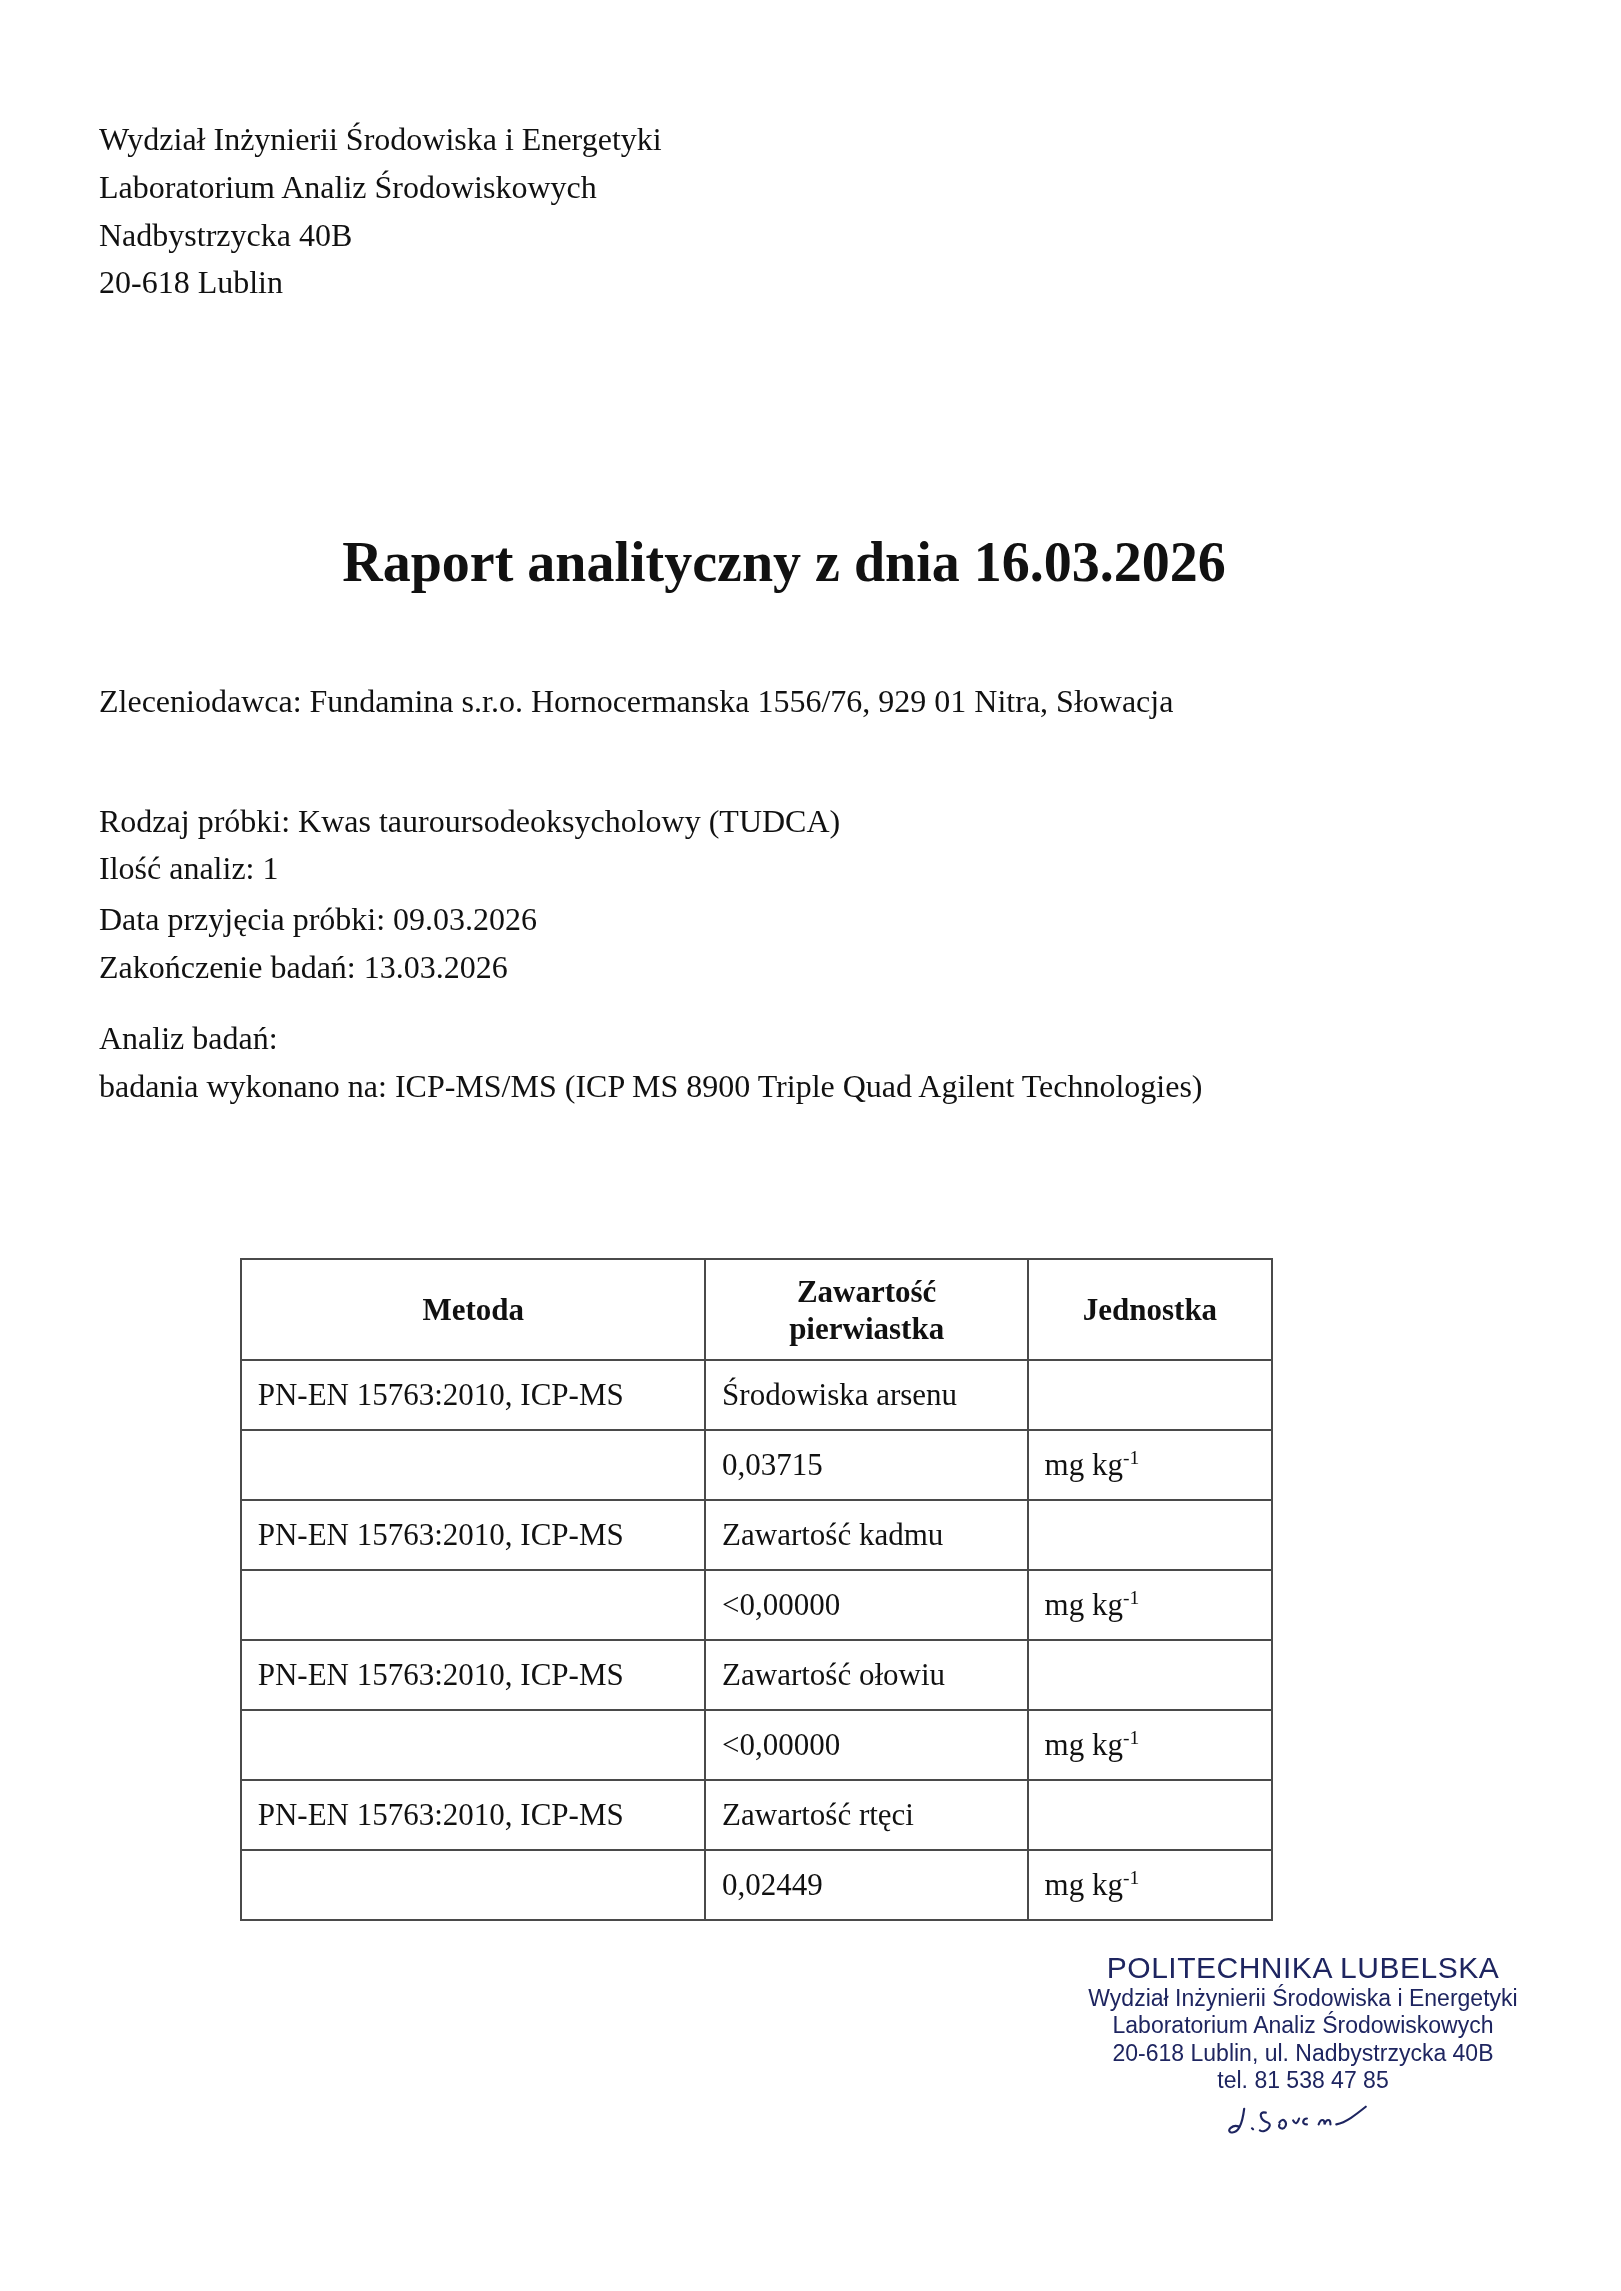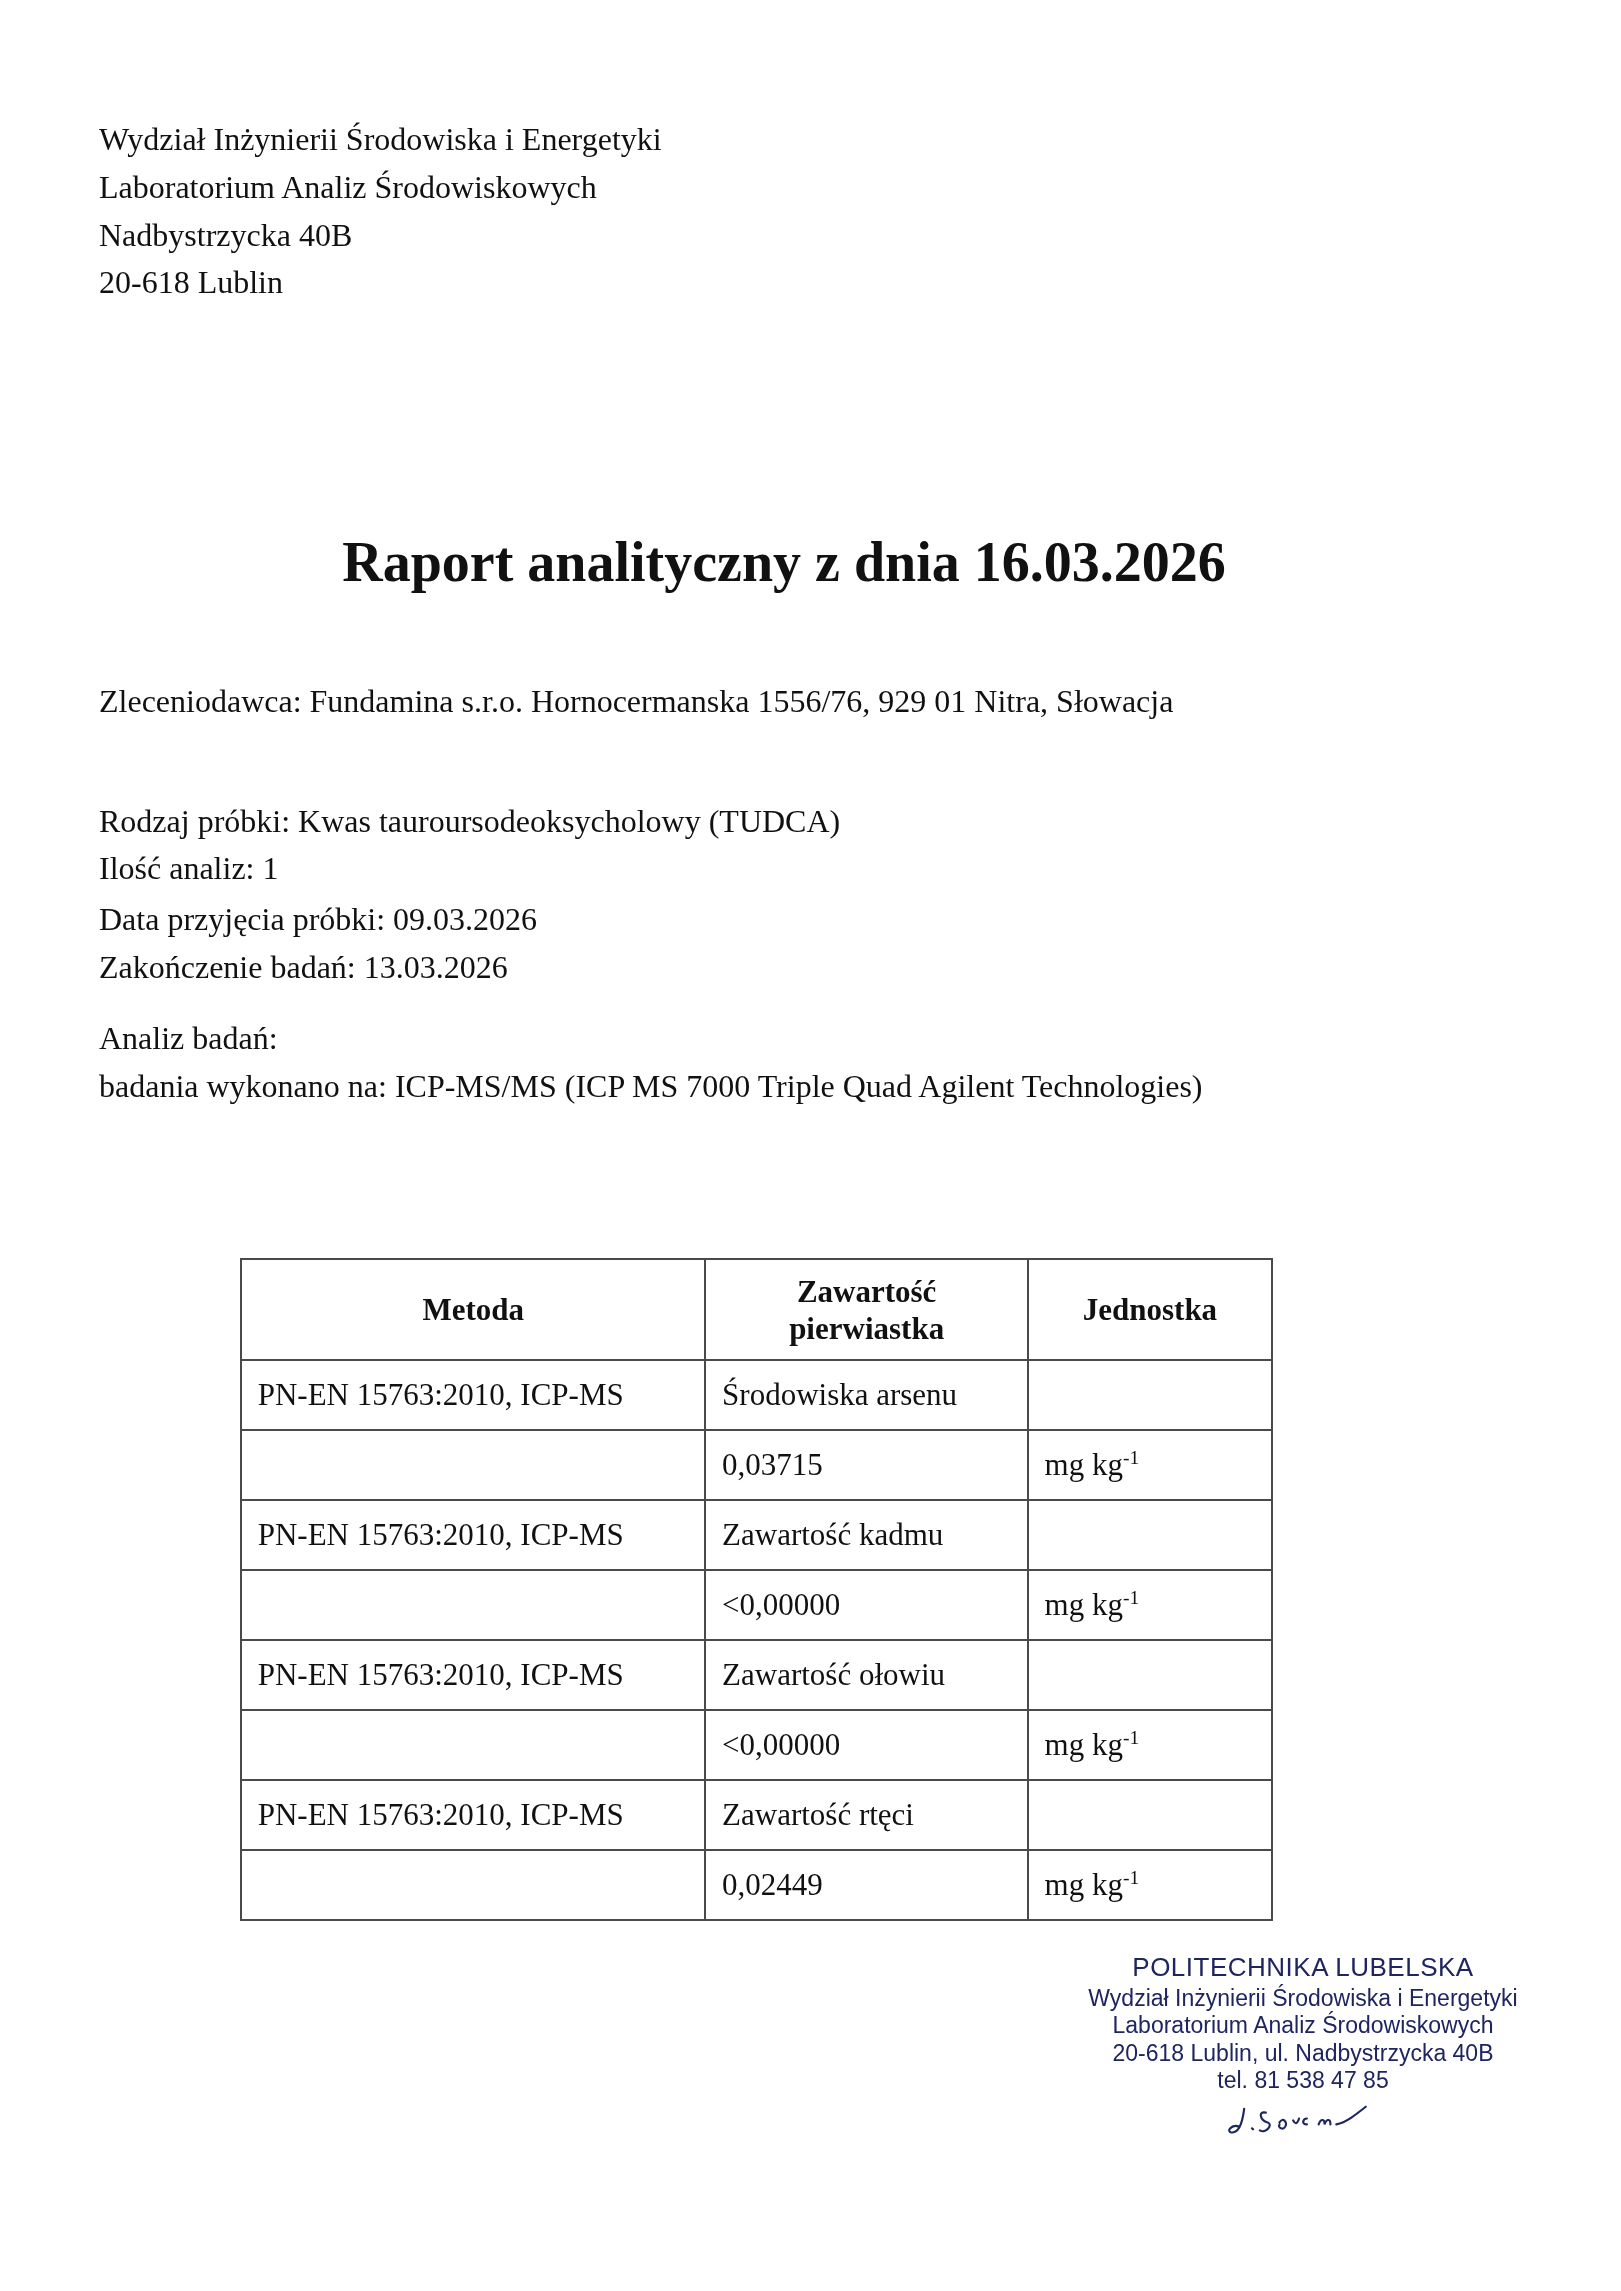--- a/index.html
+++ b/index.html
@@ -11,21 +11,21 @@
   table.results { position:absolute; left:240px; top:1258px; width:1033px;
                   border-collapse:collapse; font-size:31px; }
   table.results th, table.results td { border:2px solid #4a4a4a; }
   table.results th { height:99px; font-weight:bold; text-align:center; vertical-align:middle;
                      line-height:37px; font-size:31px; padding:0 7.8px; }
   table.results td { height:68px; padding:0 15.7px; vertical-align:middle; white-space:nowrap; }
   col.c1 { width:489px; } col.c2 { width:343px; } col.c3 { width:279px; }
   sup { font-size:19.6px; vertical-align:super; line-height:0; }
   .stamp { position:absolute; left:1068px; top:1950px; width:470px; color:#1e2560;
            font-family:"Liberation Sans", "DejaVu Sans", sans-serif; text-align:center; }
-  .stamp .s-title { font-size:26px; line-height:35px; letter-spacing:0.5px; }
+  .stamp .s-title { font-size:30px; line-height:35px; letter-spacing:0.5px; }
   .stamp .s-line { font-size:23px; line-height:27.4px; }
   .stamp .sig { height:49px; }
 </style>
 </head>
 <body>
 
 <div>
   <div class="line" style="top:120px">Wydział Inżynierii Środowiska i Energetyki</div>
   <div class="line" style="top:168px">Laboratorium Analiz Środowiskowych</div>
   <div class="line" style="top:216px">Nadbystrzycka 40B</div>
@@ -37,21 +37,21 @@
 <div class="line" style="top:682px">Zleceniodawca: Fundamina s.r.o. Hornocermanska 1556/76,  929 01 Nitra, Słowacja</div>
 
 <div>
   <div class="line" style="top:802px">Rodzaj próbki: Kwas tauroursodeoksycholowy (TUDCA)</div>
   <div class="line" style="top:849px">Ilość analiz: 1</div>
   <div class="line" style="top:900px">Data przyjęcia próbki: 09.03.2026</div>
   <div class="line" style="top:948px">Zakończenie badań: 13.03.2026</div>
 </div>
 
 <div class="line" style="top:1019px">Analiz badań:</div>
-<div class="line" style="top:1067px">badania wykonano na: ICP-MS/MS (ICP MS 7000 Triple Quad Agilent Technologies)</div>
+<div class="line" style="top:1067px">badania wykonano na: ICP-MS/MS (ICP MS 8900 Triple Quad Agilent Technologies)</div>
 
 <table class="results">
   <colgroup>
       <col class="c1">
       <col class="c2">
       <col class="c3">
     </colgroup>
   <thead>
     <tr>
       <th>Metoda</th>

